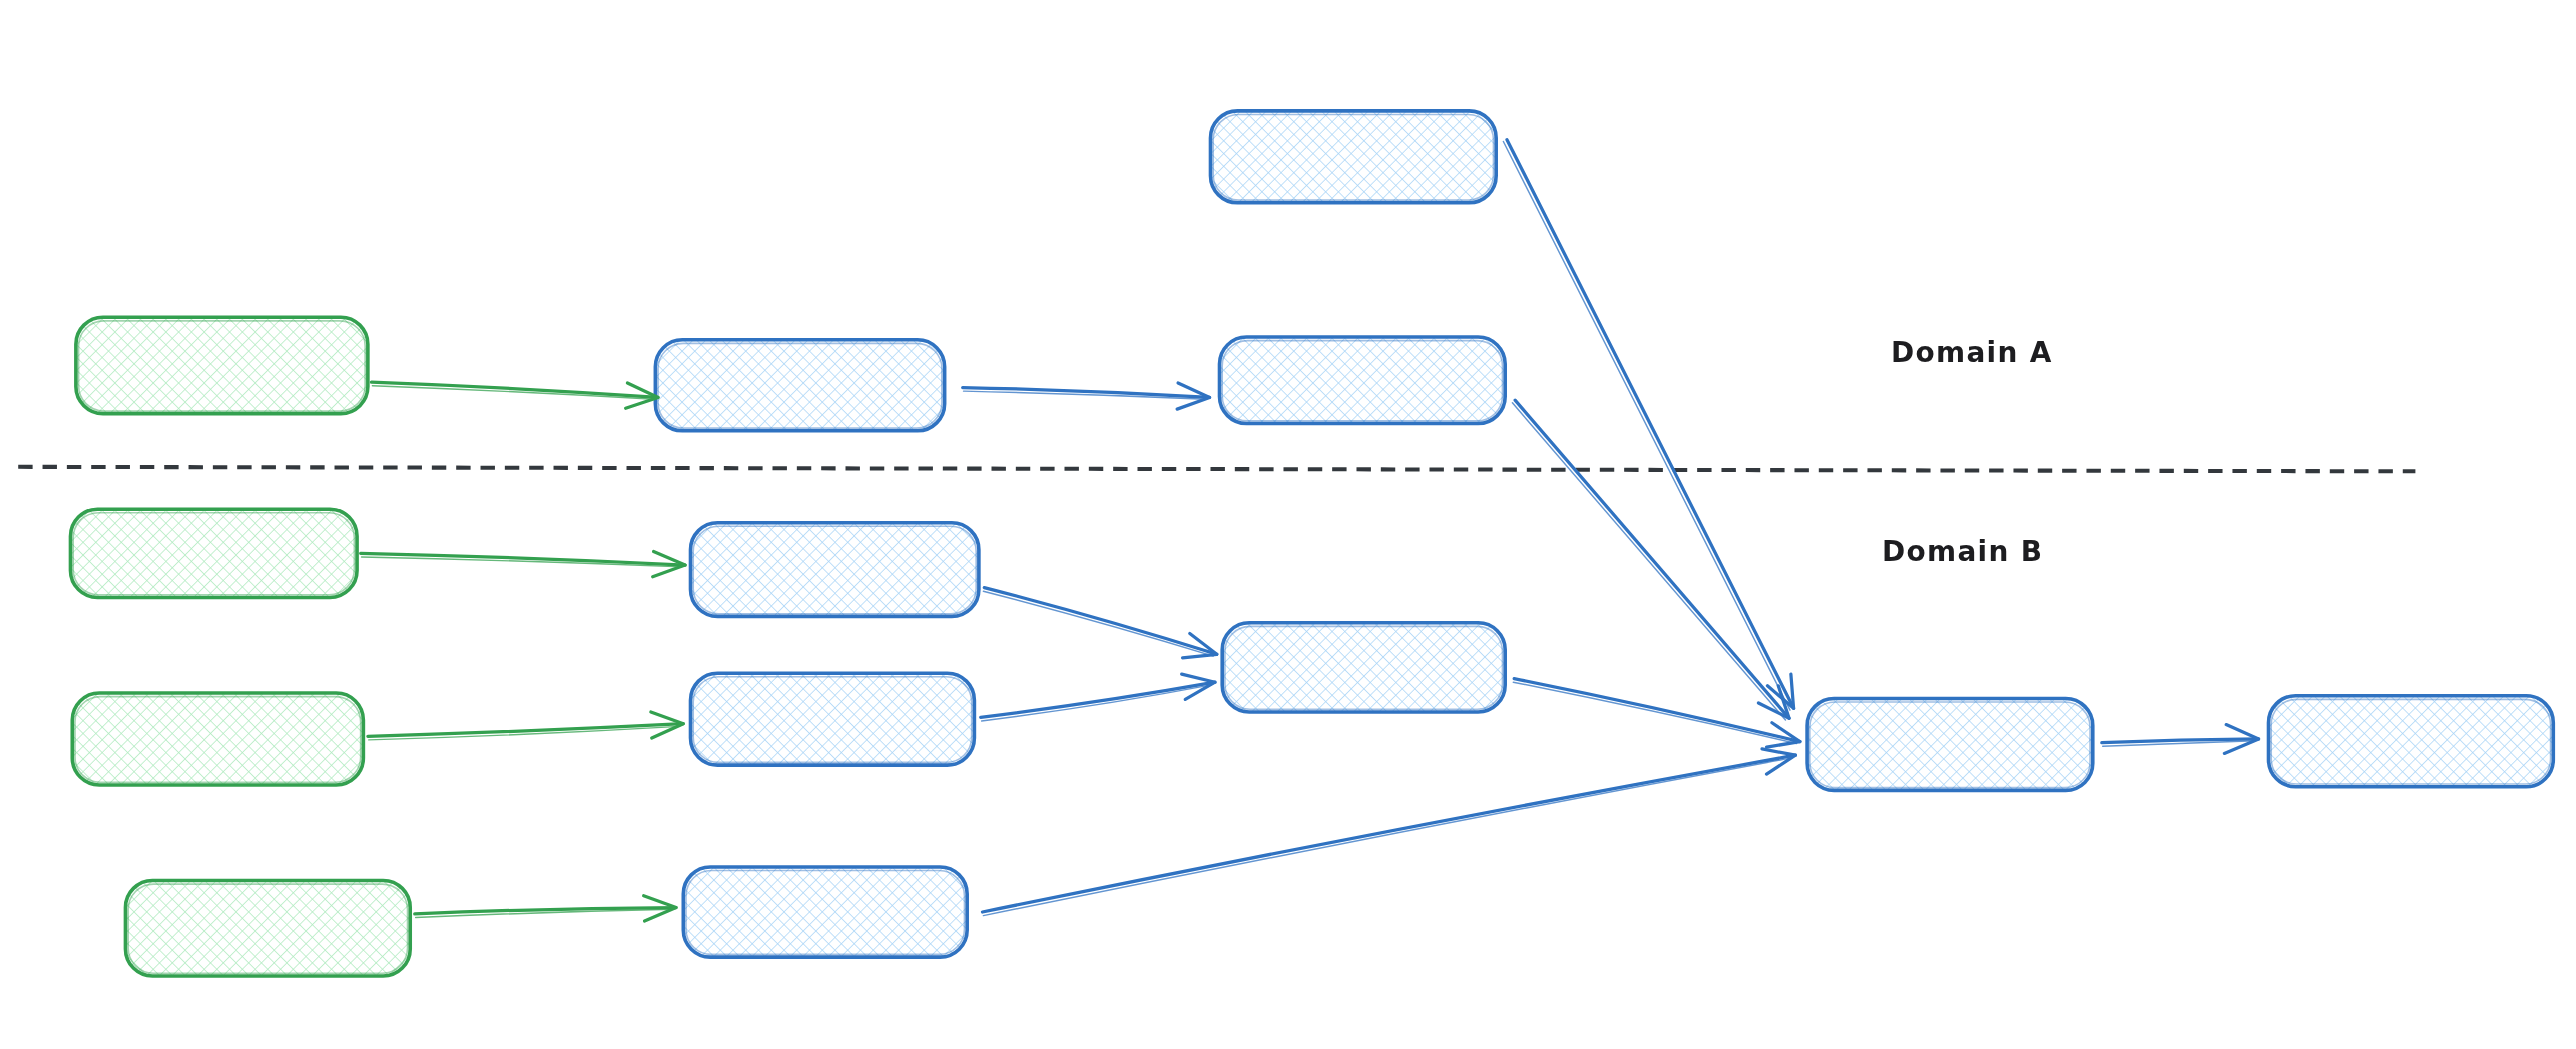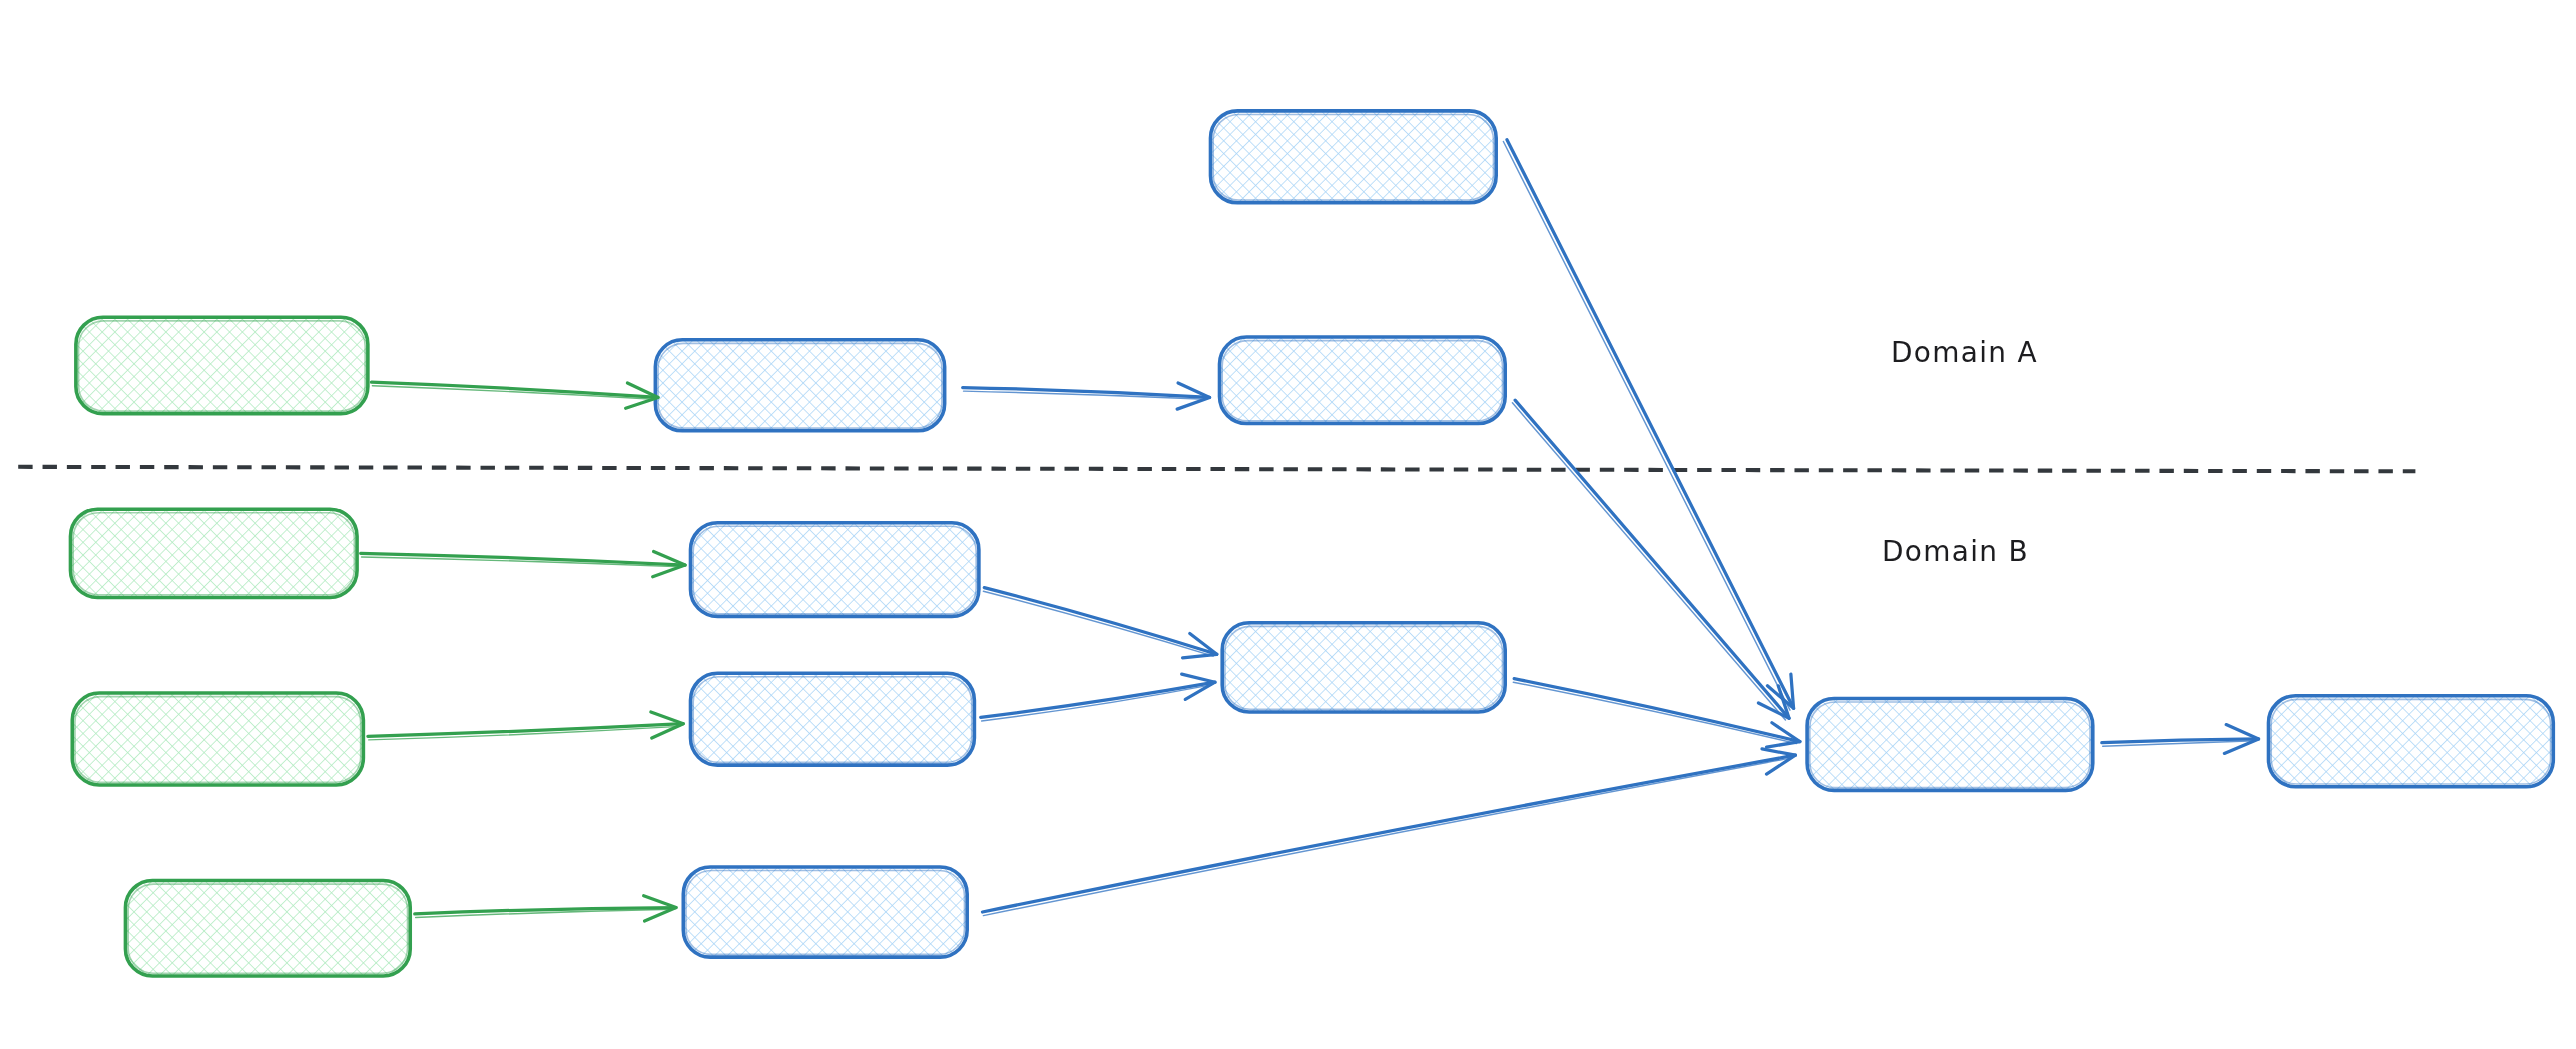--- a/index.html
+++ b/index.html
@@ -2,20 +2,21 @@
 <html style="--background: #ffffff; --blue-stroke: #2f72c1; --blue-fill: #a8d4f7; --green-stroke: #33a04f; --green-fill: #aeeabe; --divider: #33383d; --label-text: #1d1d20;font-size:14.4px"><head>
 <meta charset="utf-8">
 <style>
   html,body{margin:0;padding:0;background:#fff;}
   .canvas{
     position:relative;
     width:2576px;height:1049px;
     background:var(--background,#fff);
     font-family:"DejaVu Sans", sans-serif;
     overflow:hidden;
+    font-weight:bold;
   }
   svg{display:block;width:100%;height:100%;}
 
   
   .box{stroke-width:4;stroke-linejoin:round;}
   .box.blue{stroke:var(--blue-stroke,#2f72c1);fill:url(#hatch-blue);}
   .box.green{stroke:var(--green-stroke,#33a04f);fill:url(#hatch-green);}
   .echo{fill:none;stroke-width:1.8;opacity:.45;}
   .echo.blue{stroke:var(--blue-stroke,#2f72c1);}
   .echo.green{stroke:var(--green-stroke,#33a04f);}

